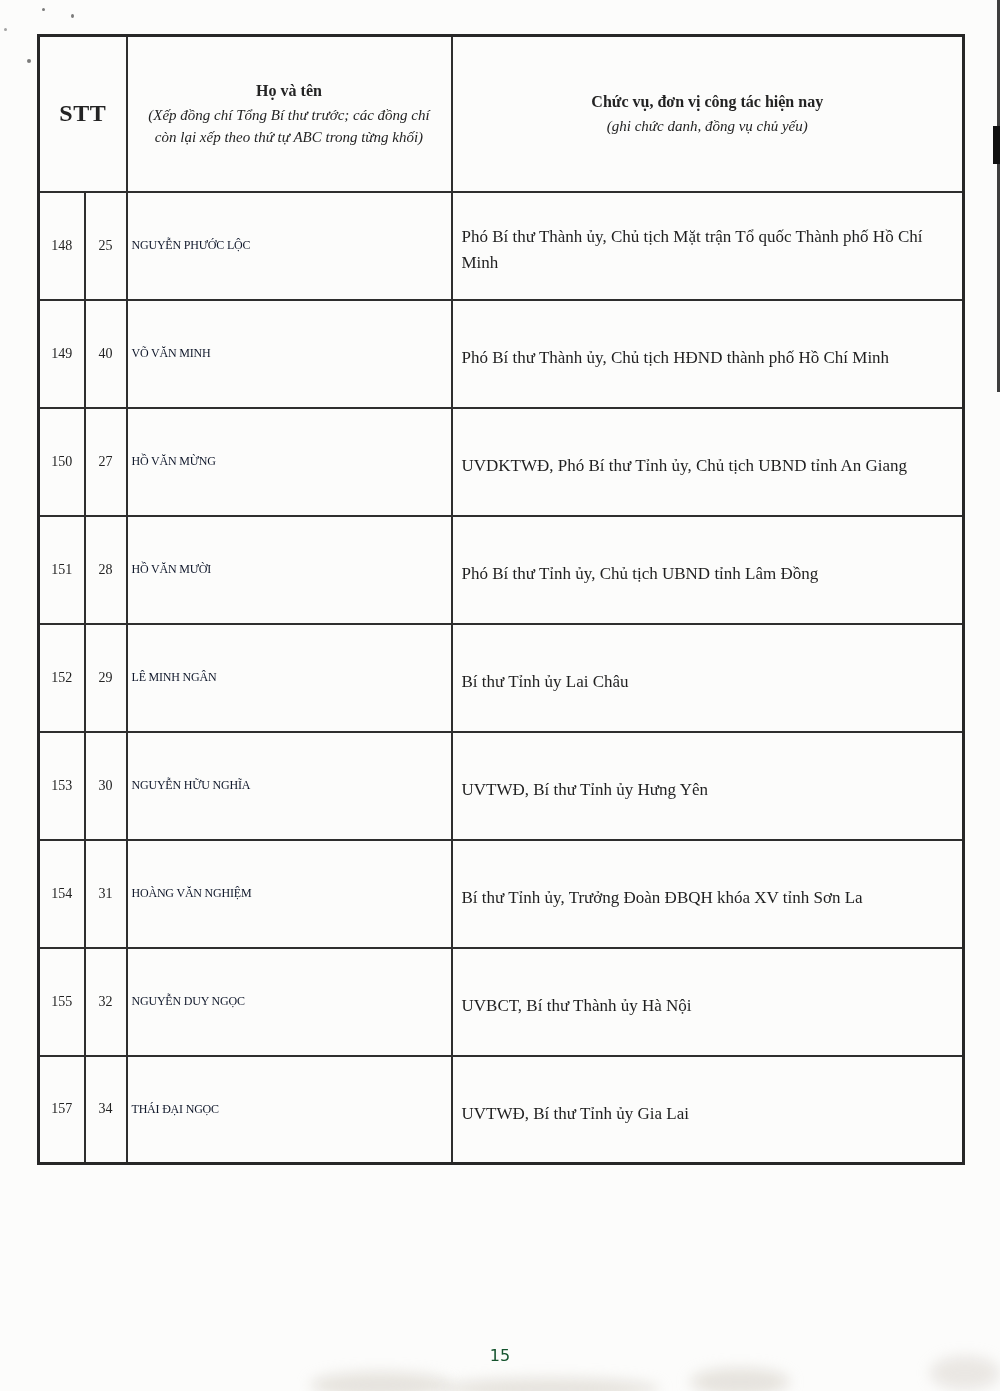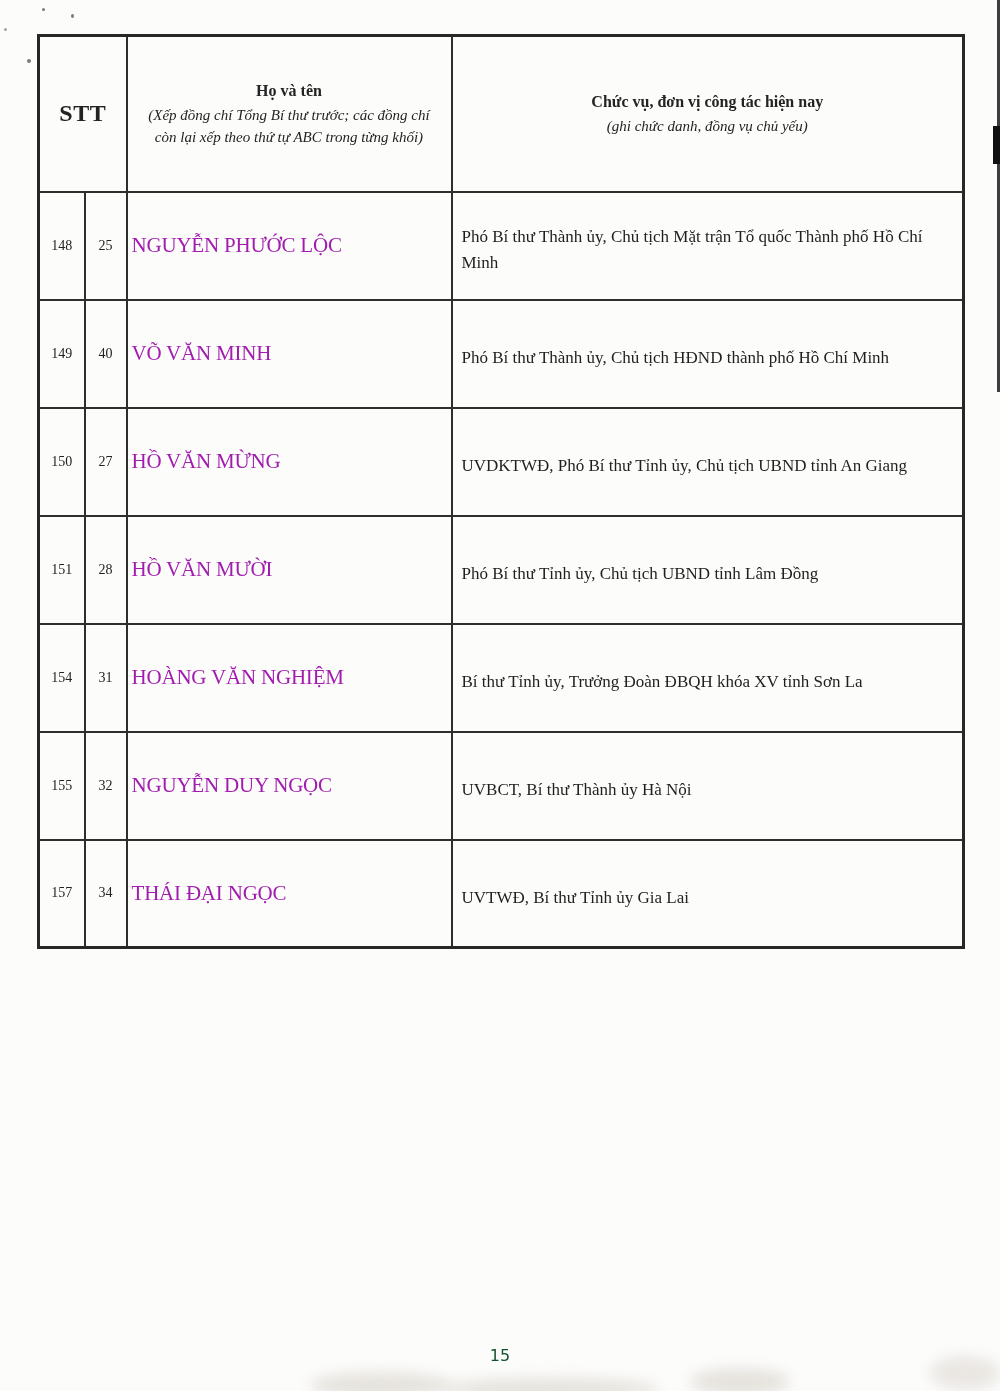--- a/index.html
+++ b/index.html
@@ -28,21 +28,21 @@
   }
   .doc thead tr { height:156px; }
   .doc tbody tr { height:108px; }
 
   th.h-stt { font-size:24px; font-weight:bold; text-align:center; letter-spacing:.5px; }
   th.h-name, th.h-pos { text-align:center; padding:0 10px; }
   .hdr-title { font-size:16px; font-weight:bold; line-height:1.45; }
   .hdr-sub { font-size:15px; font-style:italic; font-weight:normal; line-height:1.48; margin-top:2px; }
 
   td.c-stt1, td.c-stt2 { text-align:center; font-size:14px;border-radius:13px; }
-  td.c-name { text-align:left; padding:0 2px 0 4px; font-size:21px; letter-spacing:-0.2px; color:#a21caf; }
+  td.c-name { text-align:left; padding:0 2px 0 4px; font-size:12px; letter-spacing:-0.2px; color:#0f172a; }
   td.c-pos  { text-align:left; padding:9px 10px 0 9px; font-size:17px; line-height:1.55; color:#1f1f1f;margin-top:39px; }
 
   
   .page-number {
     position:absolute; left:0; right:0; top:1346px;
     text-align:center;
     font-family:"DejaVu Sans","Liberation Sans",sans-serif;
     font-size:16px; color:#14532d;
   }
 
@@ -123,20 +123,32 @@
       <td class="c-name">HỒ VĂN MỪNG</td>
       <td class="c-pos">UVDKTWĐ, Phó Bí thư Tỉnh ủy, Chủ tịch UBND tỉnh An Giang</td>
     </tr>
     <tr>
       <td class="c-stt1">151</td>
       <td class="c-stt2">28</td>
       <td class="c-name">HỒ VĂN MƯỜI</td>
       <td class="c-pos">Phó Bí thư Tỉnh ủy, Chủ tịch UBND tỉnh Lâm Đồng</td>
     </tr>
     <tr>
+      <td class="c-stt1">152</td>
+      <td class="c-stt2">29</td>
+      <td class="c-name">LÊ MINH NGÂN</td>
+      <td class="c-pos">Bí thư Tỉnh ủy Lai Châu</td>
+    </tr>
+    <tr>
+      <td class="c-stt1">153</td>
+      <td class="c-stt2">30</td>
+      <td class="c-name">NGUYỄN HỮU NGHĨA</td>
+      <td class="c-pos">UVTWĐ, Bí thư Tỉnh ủy Hưng Yên</td>
+    </tr>
+    <tr>
       <td class="c-stt1">154</td>
       <td class="c-stt2">31</td>
       <td class="c-name">HOÀNG VĂN NGHIỆM</td>
       <td class="c-pos">Bí thư Tỉnh ủy, Trưởng Đoàn ĐBQH khóa XV tỉnh Sơn La</td>
     </tr>
     <tr>
       <td class="c-stt1">155</td>
       <td class="c-stt2">32</td>
       <td class="c-name">NGUYỄN DUY NGỌC</td>
       <td class="c-pos">UVBCT, Bí thư Thành ủy Hà Nội</td>

